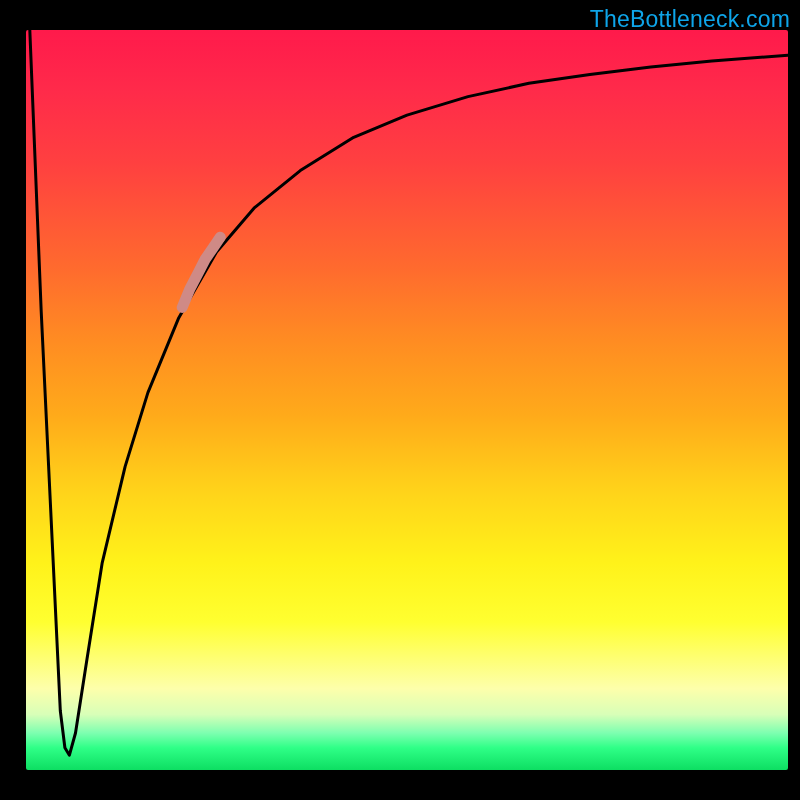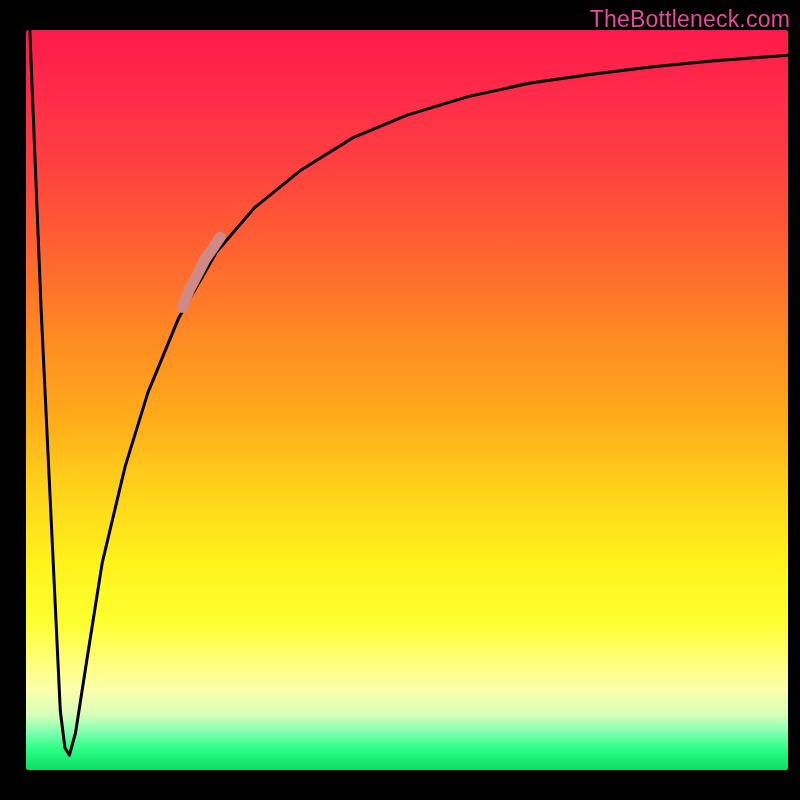--- a/index.html
+++ b/index.html
@@ -51,21 +51,21 @@
     position: absolute;
     inset: 0;
     width: 100%;
     height: 100%;
     overflow: visible;
   }
   .watermark {
     position: absolute;
     top: 6px;
     right: 10px;
-    color: #ec4899;
+    color: #0ea5e9;
     font-size: 23px;
     letter-spacing: 0.2px;
     font-weight: 500;
     user-select: none;
   }
 </style>
 </head>
 <body>
 
 <div class="chart-wrap">

